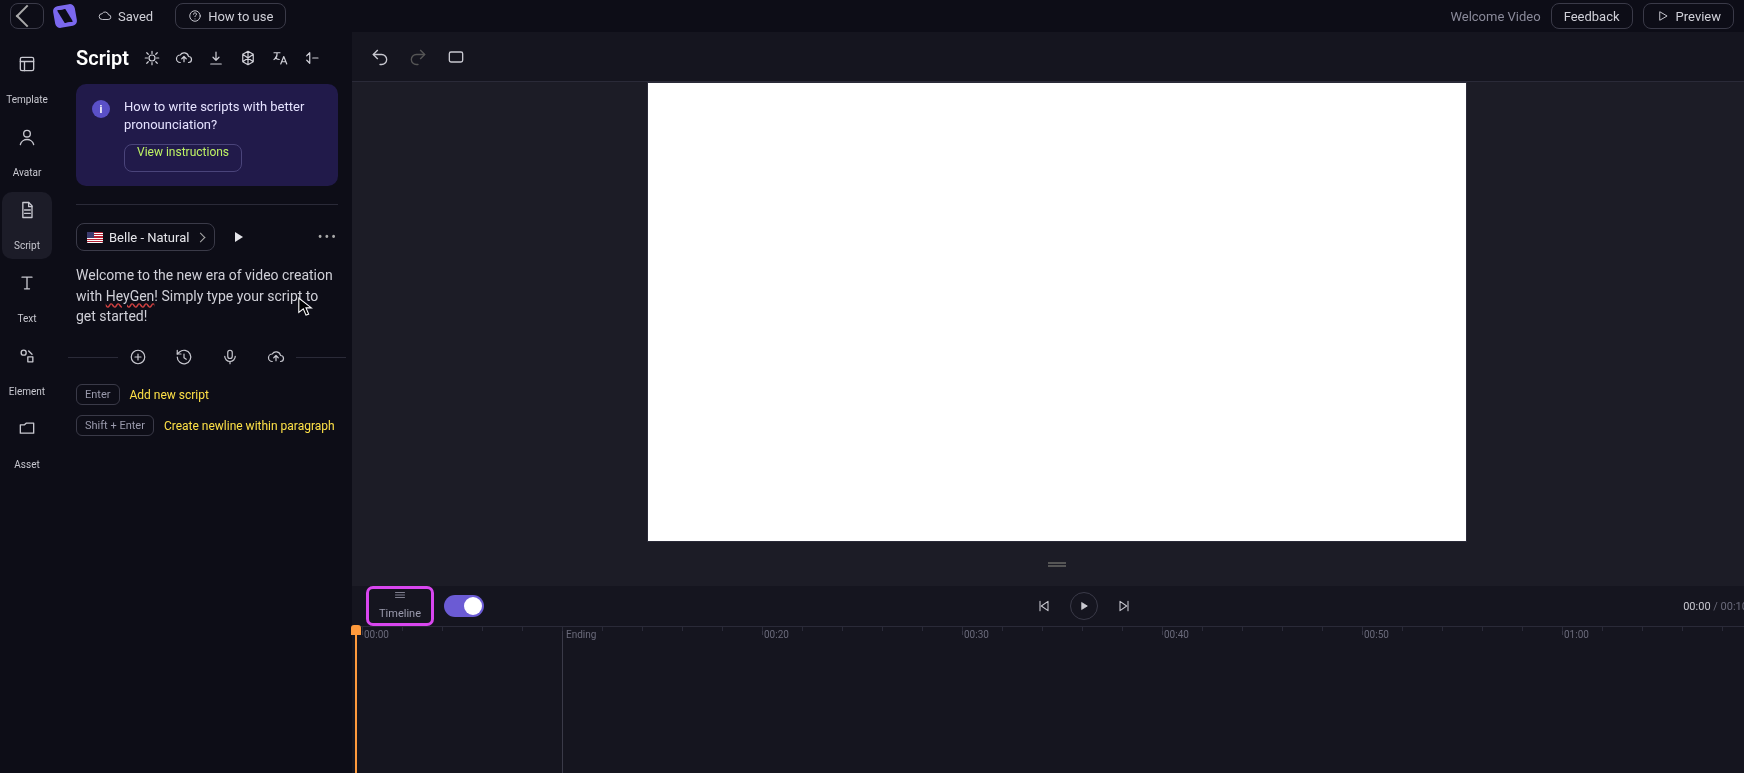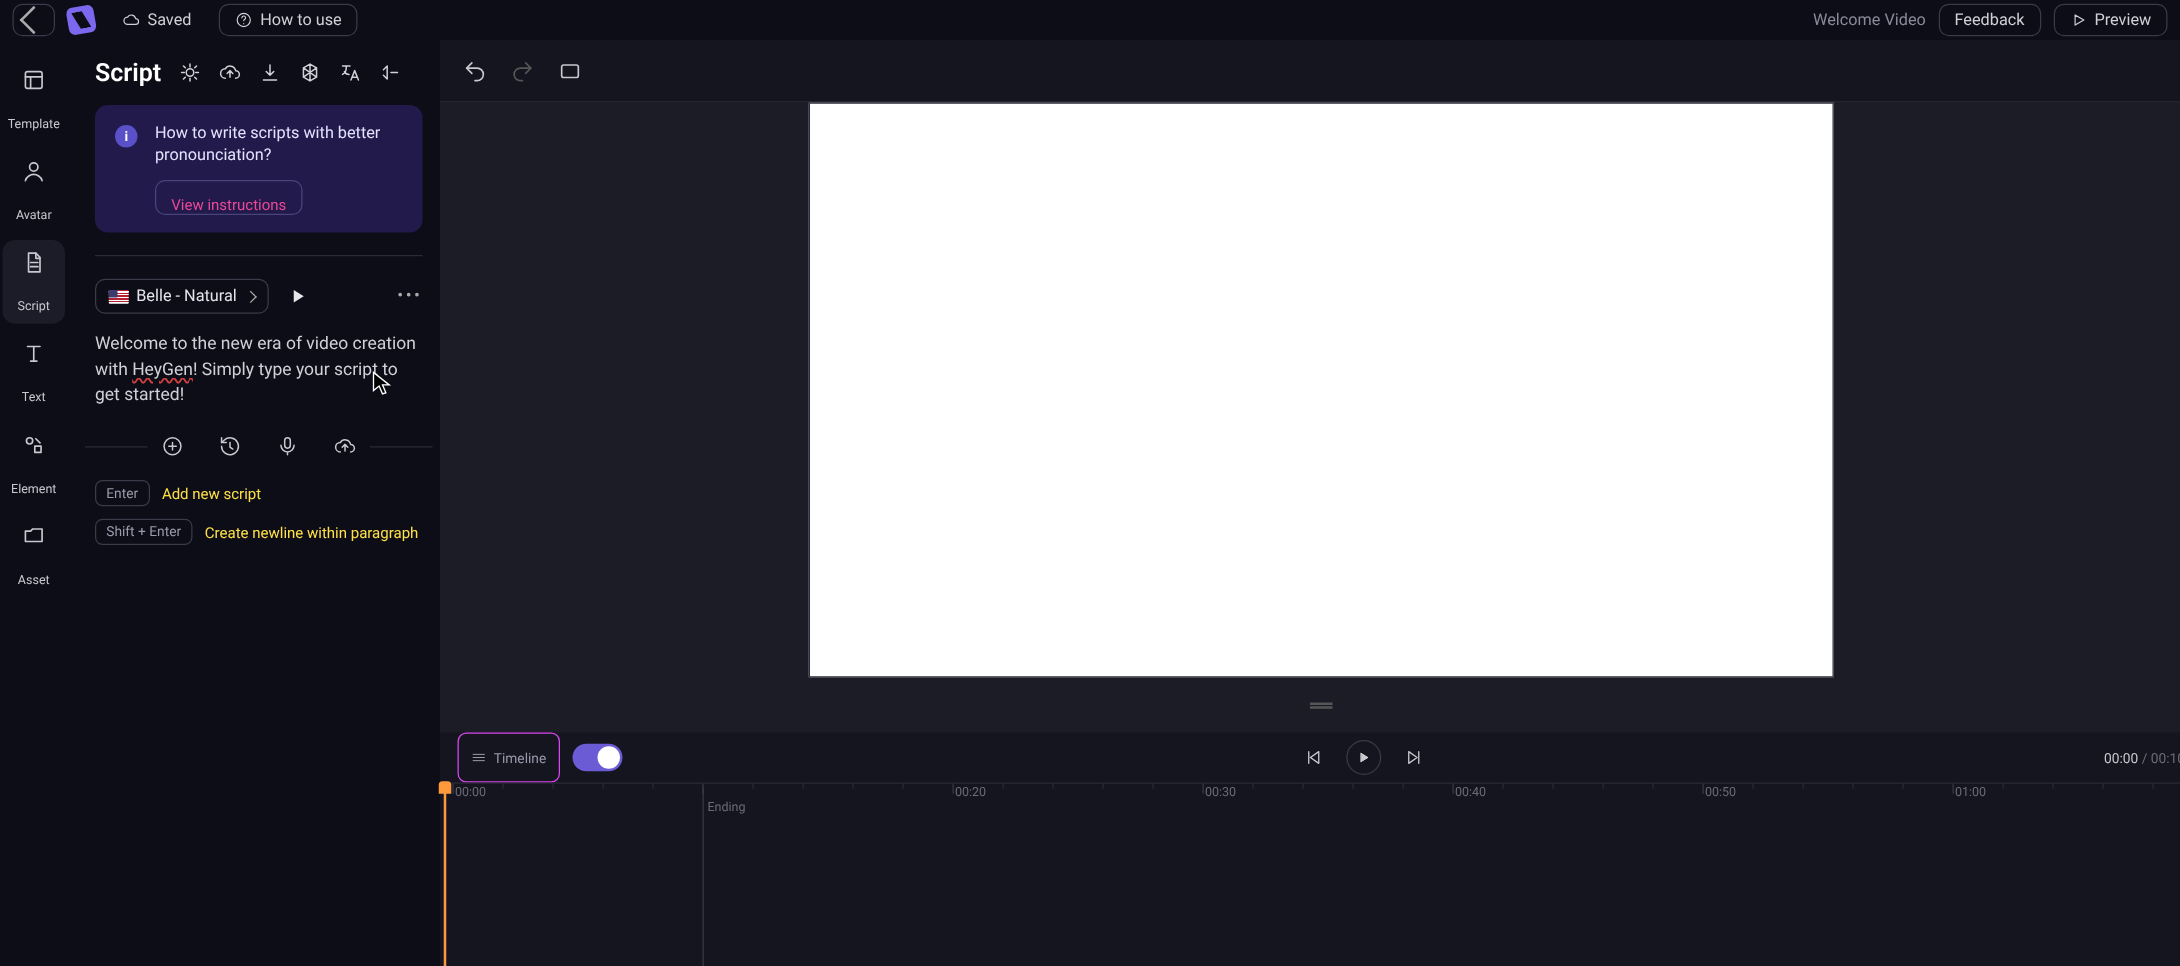--- a/index.html
+++ b/index.html
@@ -42,23 +42,23 @@
   .panel-head { display: flex; align-items: center; gap: 14px; margin-bottom: 14px; }
   .panel-title { font-size: 20px; font-weight: 600; color: #fff; }
   .head-ico { width: 18px; height: 18px; color: #d0d0d8; cursor: pointer; }
 
   .tip-card { background: #211a4a; border-radius: 10px; padding: 14px 16px;
               display: grid; grid-template-columns: 22px 1fr; gap: 10px; }
   .tip-icon { width: 18px; height: 18px; border-radius: 50%; background: #5a50c7;
               color: #fff; font-size: 11px; font-weight: 700; display: flex;
               align-items: center; justify-content: center; margin-top: 2px; }
   .tip-title { font-size: 13px; color: #e5e2ff; line-height: 1.4; }
-  .tip-btn { margin-top: 10px; display: inline-flex; align-items: flex-end; height: 28px;
+  .tip-btn { margin-top: 10px; display: inline-flex; align-items: flex-start; height: 28px;
              padding: 0 12px; border: 1px solid #4a447a; border-radius: 8px;
-             font-size: 12px; color: #ec4899; cursor: pointer; width: fit-content; }
+             font-size: 12px; color: #bef264; cursor: pointer; width: fit-content; }
 
   .panel hr { border: none; border-top: 1px solid #2a2a38; margin: 18px 0; }
 
   .voice-row { display: flex; align-items: center; gap: 10px; }
   .voice-chip { display: inline-flex; align-items: center; gap: 6px; height: 28px;
                 padding: 0 10px; border: 1px solid #3a3a48; border-radius: 8px;
                 font-size: 13px; cursor: pointer; }
   .flag { width: 16px; height: 11px; background: linear-gradient(#b22234 0 10%, #fff 10% 20%, #b22234 20% 30%, #fff 30% 40%, #b22234 40% 50%, #fff 50% 60%, #b22234 60% 70%, #fff 70% 80%, #b22234 80% 90%, #fff 90% 100%); position: relative; border-radius:1px;}
   .flag::before{content:"";position:absolute;top:0;left:0;width:7px;height:6px;background:#3c3b6e;}
   .chev { width: 7px; height: 7px; border-right: 1.5px solid #aaa; border-bottom: 1.5px solid #aaa;
@@ -93,21 +93,21 @@
   .splitter span{width:18px;border-top:2px solid #555;border-bottom:2px solid #555;height:5px;}
 
   
   .cursor { position: absolute; top: 296px; left: 297px; width: 18px; height: 22px;
             z-index: 50; pointer-events: none; }
 
   
   .timeline { background: #15151f; display: grid; grid-template-rows: 40px 1fr; }
   .tl-bar { display: flex; align-items: center; padding: 0 14px; gap: 10px; }
   .tl-chip { display: inline-flex; align-items: center; gap: 6px; height: 40px; padding: 0 10px;
-             border: 1px solid #d946ef; border-radius: 7px; font-size: 11px; color: #9a9aac; }
+             border: 3px solid #d946ef; border-radius: 7px; font-size: 11px; color: #9a9aac; flex-direction: column; }
   .toggle { width: 40px; height: 22px; border-radius: 11px; background: #6b5bd4; position: relative;
             cursor: pointer; }
   .toggle::after { content: ""; position: absolute; top: 2px; right: 2px; width: 18px; height: 18px;
                    border-radius: 50%; background: #fff; display:flex;align-items:center;justify-content:center;}
   .tl-center { margin: 0 auto; display: flex; align-items: center; gap: 18px; }
   .tc-btn { width: 16px; height: 16px; color: #c8c8d0; cursor: pointer; }
   .play-circle { width: 28px; height: 28px; border-radius: 50%; border: 1px solid #3a3a48;
                  display: flex; align-items: center; justify-content: center; cursor: pointer; }
   .tl-time { font-size: 11px; color:#c8c8d0;}
   .tl-time .dur{color:#6a6a7a;}
@@ -116,21 +116,21 @@
   .playhead { position: absolute; left: 3px; top: 0; bottom: 0; width: 2px; background: #ff9a3c; }
   .playhead::before { content: ""; position: absolute; top: -2px; left: -4px; width: 10px; height: 10px;
                       background: #ff9a3c; border-radius: 3px 3px 0 0; }
   .ruler { height: 22px; display: flex; font-size: 10px; color: #6a6a7a; position: relative; padding-left:10px;}
   .tick { width: 200px; position: relative; }
   .tick::before{content:"";position:absolute;left:0;top:0;height:8px;border-left:1px solid #3a3a48;}
   .tick label{position:absolute;left:2px;top:2px;}
   .subticks{position:absolute;left:0;right:0;top:0;height:4px;display:flex;}
   .subticks i{flex:1;border-left:1px solid #2a2a38;}
   .ending-line{position:absolute;top:0;bottom:0;left:210px;border-left:1px solid #3a3a48;}
-  .ending-lbl{position:absolute;top:14px;left:214px;font-size:10px;color:#6a6a7a;}
+  .ending-lbl{position:absolute;top:2px;left:214px;font-size:10px;color:#6a6a7a;}
 
   
   .svg{width:100%;height:100%;stroke:currentColor;fill:none;stroke-width:1.6;stroke-linecap:round;stroke-linejoin:round;}
 </style>
 </head>
 <body>
 
 <svg class="cursor" viewBox="0 0 20 24">
   <path d="M2 2 L2 18 L7 14 L10 21 L13 20 L10 13 L16 13 Z" fill="#000" stroke="#fff" stroke-width="1.2"></path>
 </svg>

